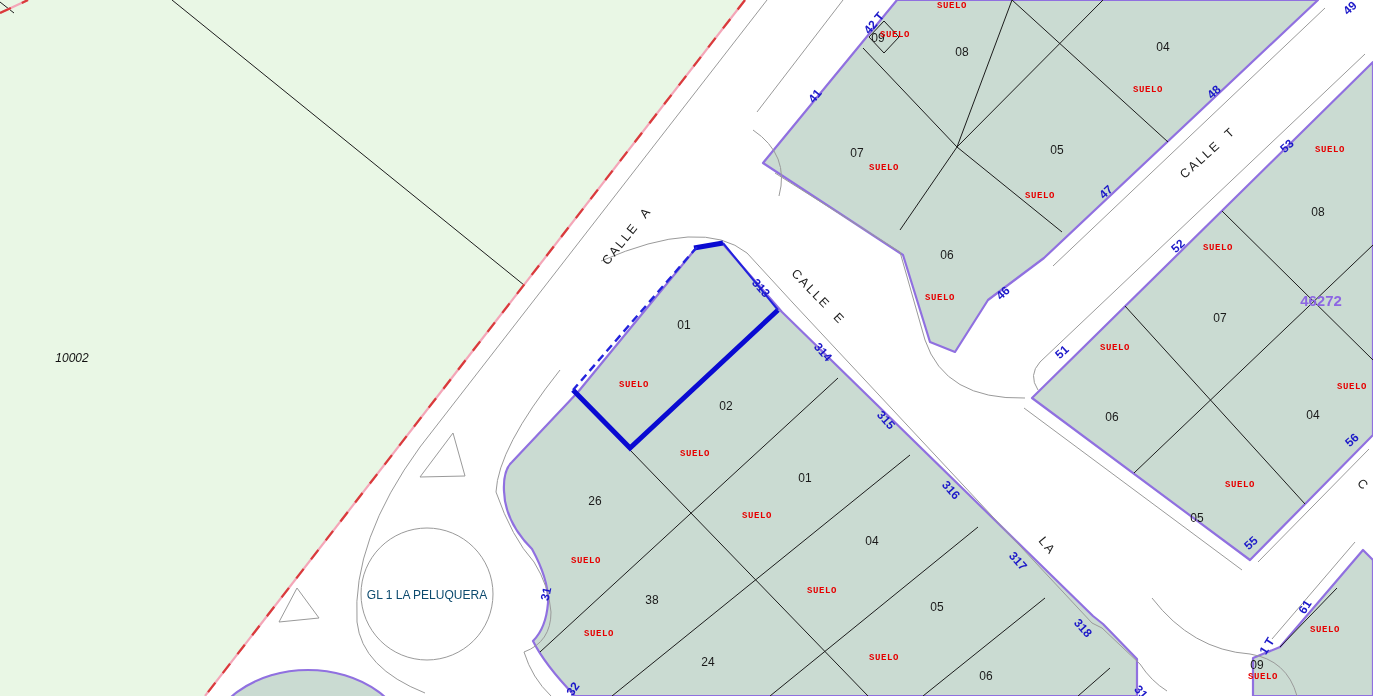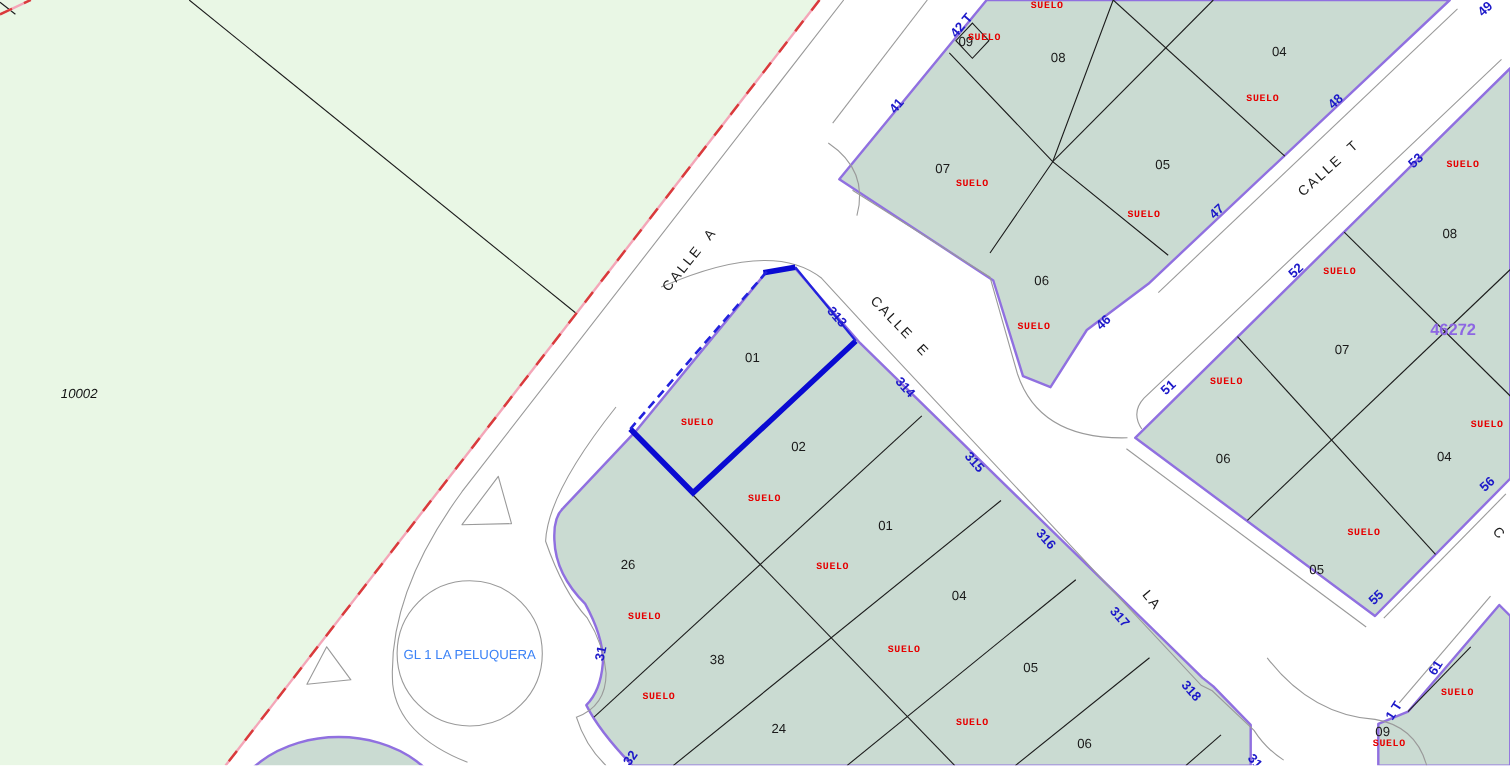--- a/index.html
+++ b/index.html
@@ -17,21 +17,21 @@
   .selthick{fill:none;stroke:#0a0ad2;stroke-width:5;}
   .selthin{fill:none;stroke:#2222dd;stroke-width:2;}
   .seldash{fill:none;stroke:#2222dd;stroke-width:2.4;stroke-dasharray:8 5;}
   #label-layer{position:absolute;left:0;top:0;width:100%;height:100%;pointer-events:none;}
   .lbl{position:absolute;transform:translate(-50%,-50%);white-space:pre;line-height:1;}
   .parcel{font-size:12px;color:#1a1a1a;}
   .street{font-size:12.5px;color:#1a1a1a;letter-spacing:2px;}
   .bnum{font-size:12px;font-weight:bold;color:#1c18c9;}
   .suelo{font-size:9px;font-weight:bold;color:#e60000;letter-spacing:0.6px;font-family:Liberation Mono, monospace;}
   .zonelbl{font-size:12px;font-style:italic;color:#111;}
-  .gl{font-size:12px;color:#3b82f6;}
+  .gl{font-size:12px;color:#0c4a6e;}
   .ref{font-size:15px;font-weight:bold;color:#8d66e3;}
 </style>
 </head>
 <body>
 
 <div id="viewport">
 
   <svg id="map-svg" width="1373" height="696" viewBox="0 0 1373 696">
 
     <polygon class="zone-fill" points="0,0 745,0 205,696 0,696"></polygon>
@@ -92,21 +92,21 @@
     <path class="selthin" d="M723,243 L778,310"></path>
   </svg>
 
   <div id="label-layer">
       <div class="lbl parcel" style="left: 684px; top: 325px;">01</div>
       <div class="lbl parcel" style="left: 726px; top: 406px;">02</div>
       <div class="lbl parcel" style="left: 805px; top: 478px;">01</div>
       <div class="lbl parcel" style="left: 872px; top: 541px;">04</div>
       <div class="lbl parcel" style="left: 937px; top: 607px;">05</div>
       <div class="lbl parcel" style="left: 986px; top: 676px;">06</div>
-      <div class="lbl parcel" style="left: 571px; top: 501px; margin-top: 12px;">26</div>
+      <div class="lbl parcel" style="left: 595px; top: 501px;">26</div>
       <div class="lbl parcel" style="left: 652px; top: 600px;">38</div>
       <div class="lbl parcel" style="left: 708px; top: 662px;">24</div>
       <div class="lbl parcel" style="left: 857px; top: 153px;">07</div>
       <div class="lbl parcel" style="left: 962px; top: 52px;">08</div>
       <div class="lbl parcel" style="left: 878px; top: 38px;">09</div>
       <div class="lbl parcel" style="left: 947px; top: 255px;">06</div>
       <div class="lbl parcel" style="left: 1057px; top: 150px;">05</div>
       <div class="lbl parcel" style="left: 1163px; top: 47px;">04</div>
       <div class="lbl parcel" style="left: 1318px; top: 212px;">08</div>
       <div class="lbl parcel" style="left: 1220px; top: 318px;">07</div>

